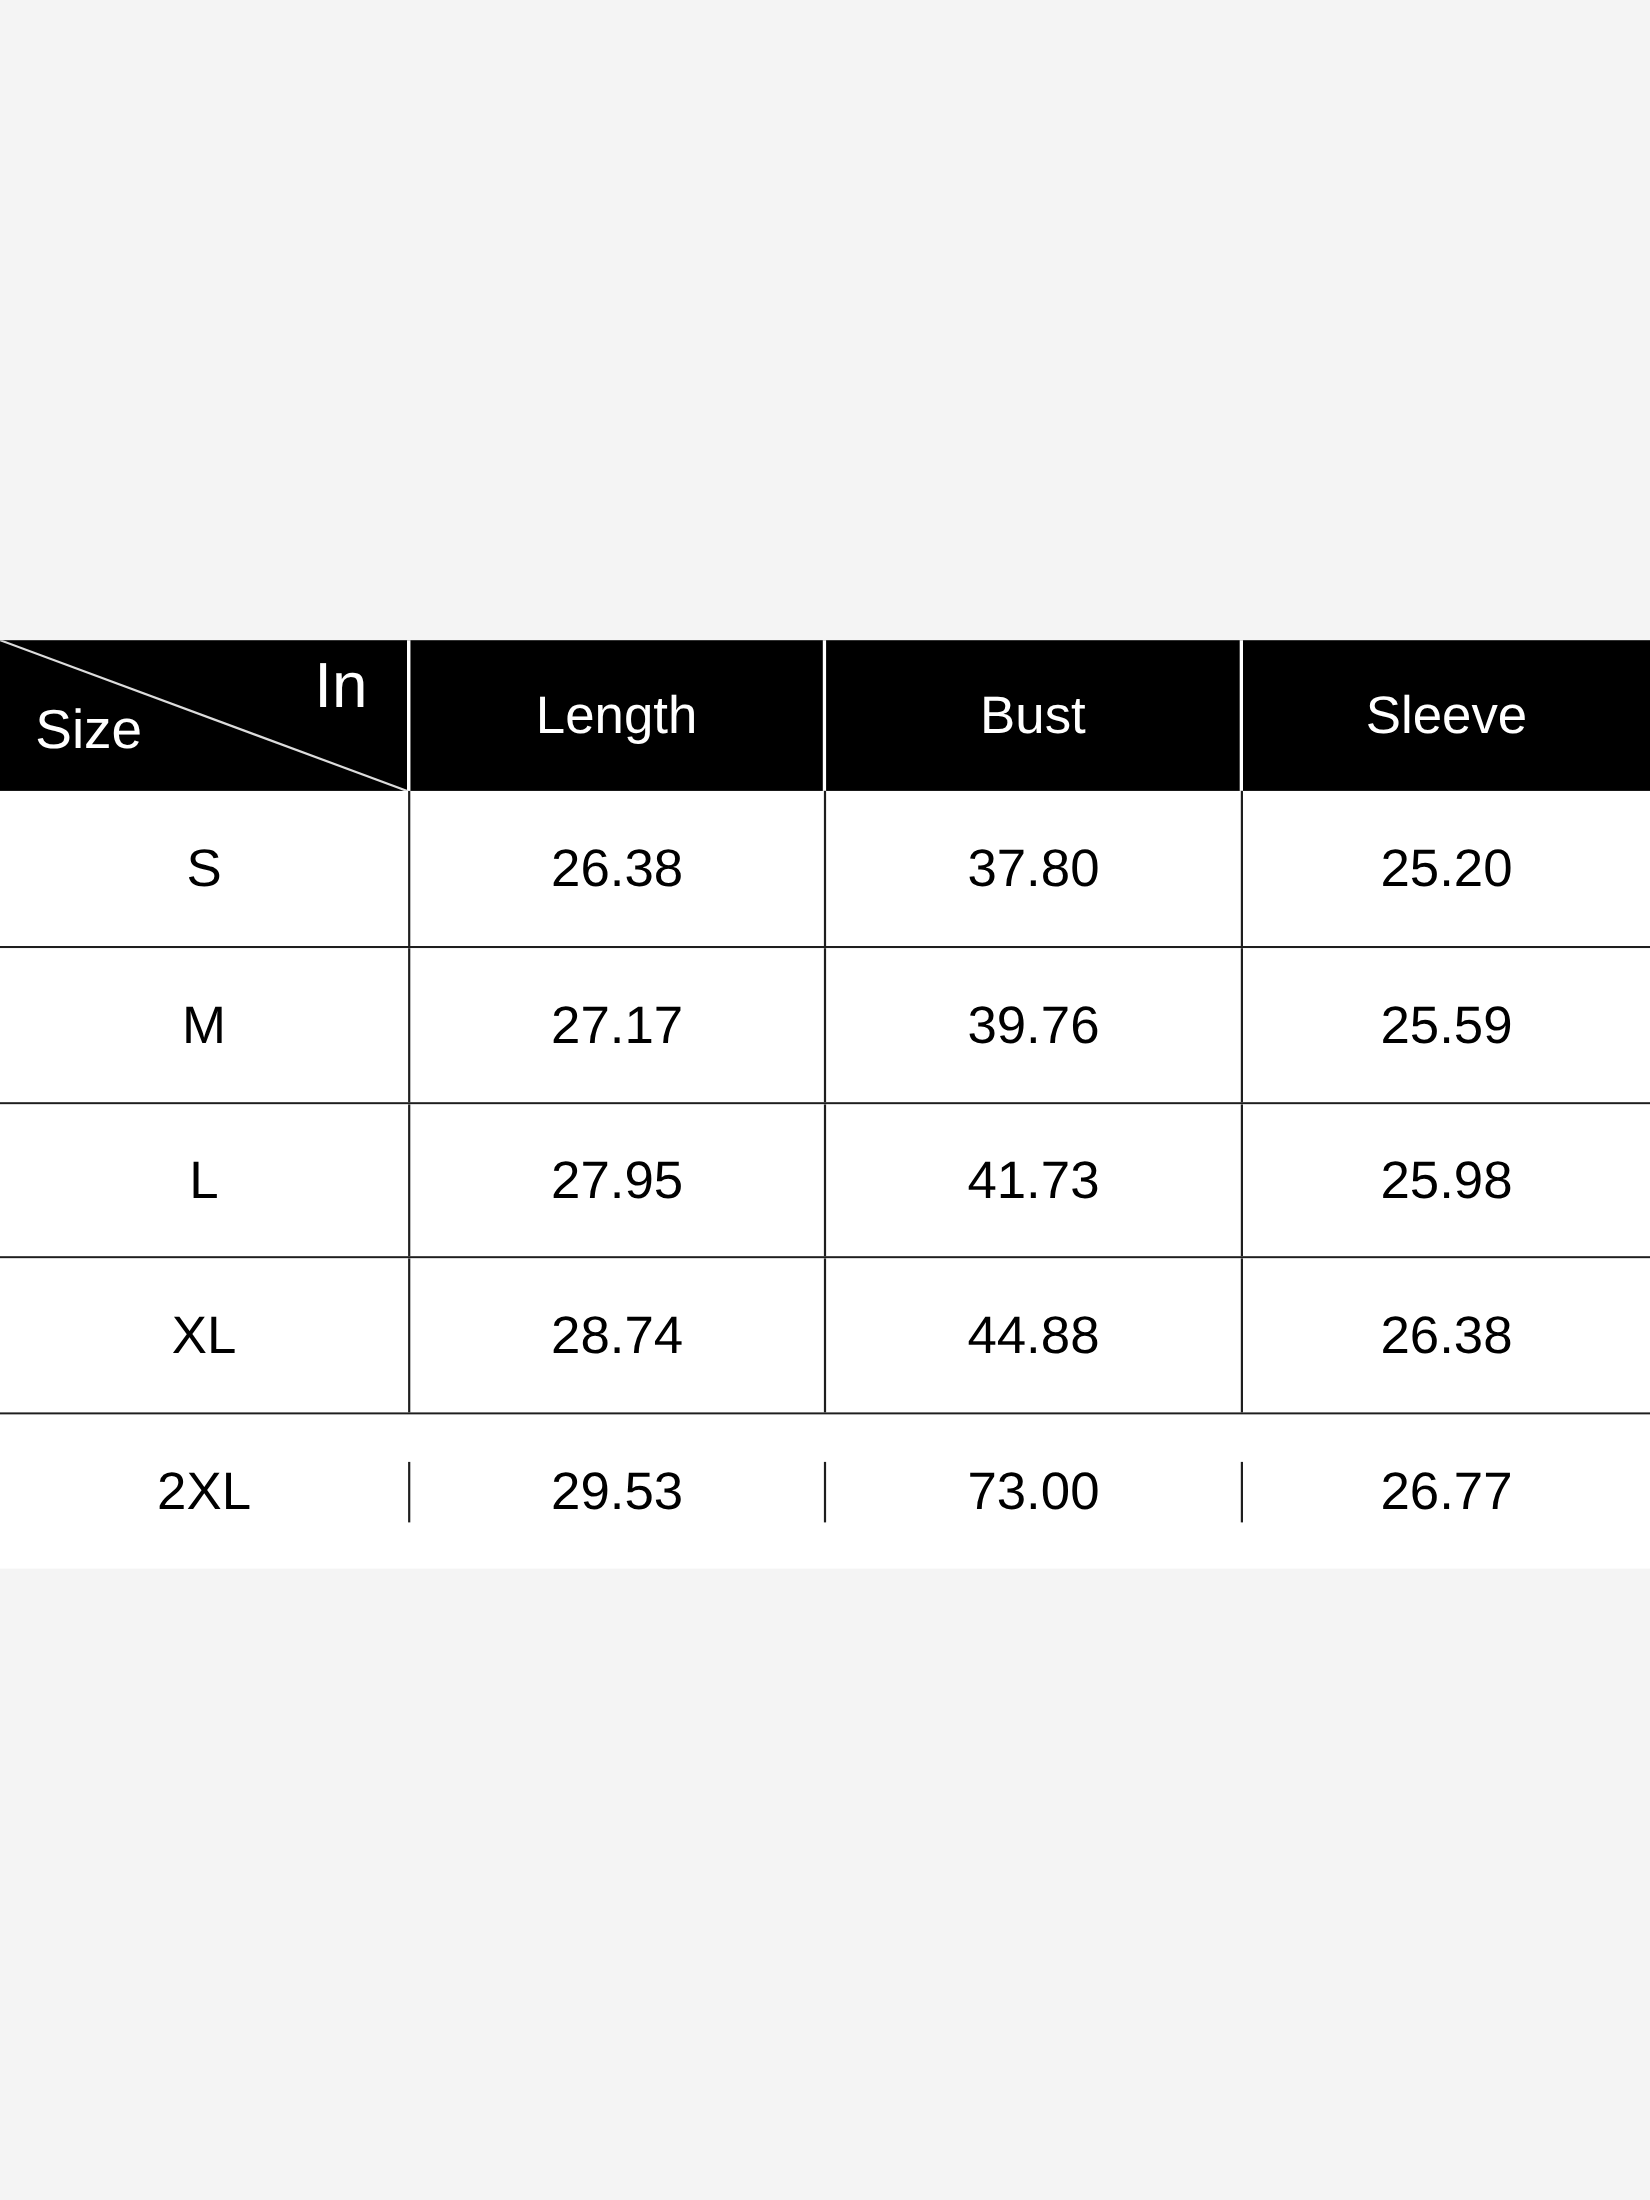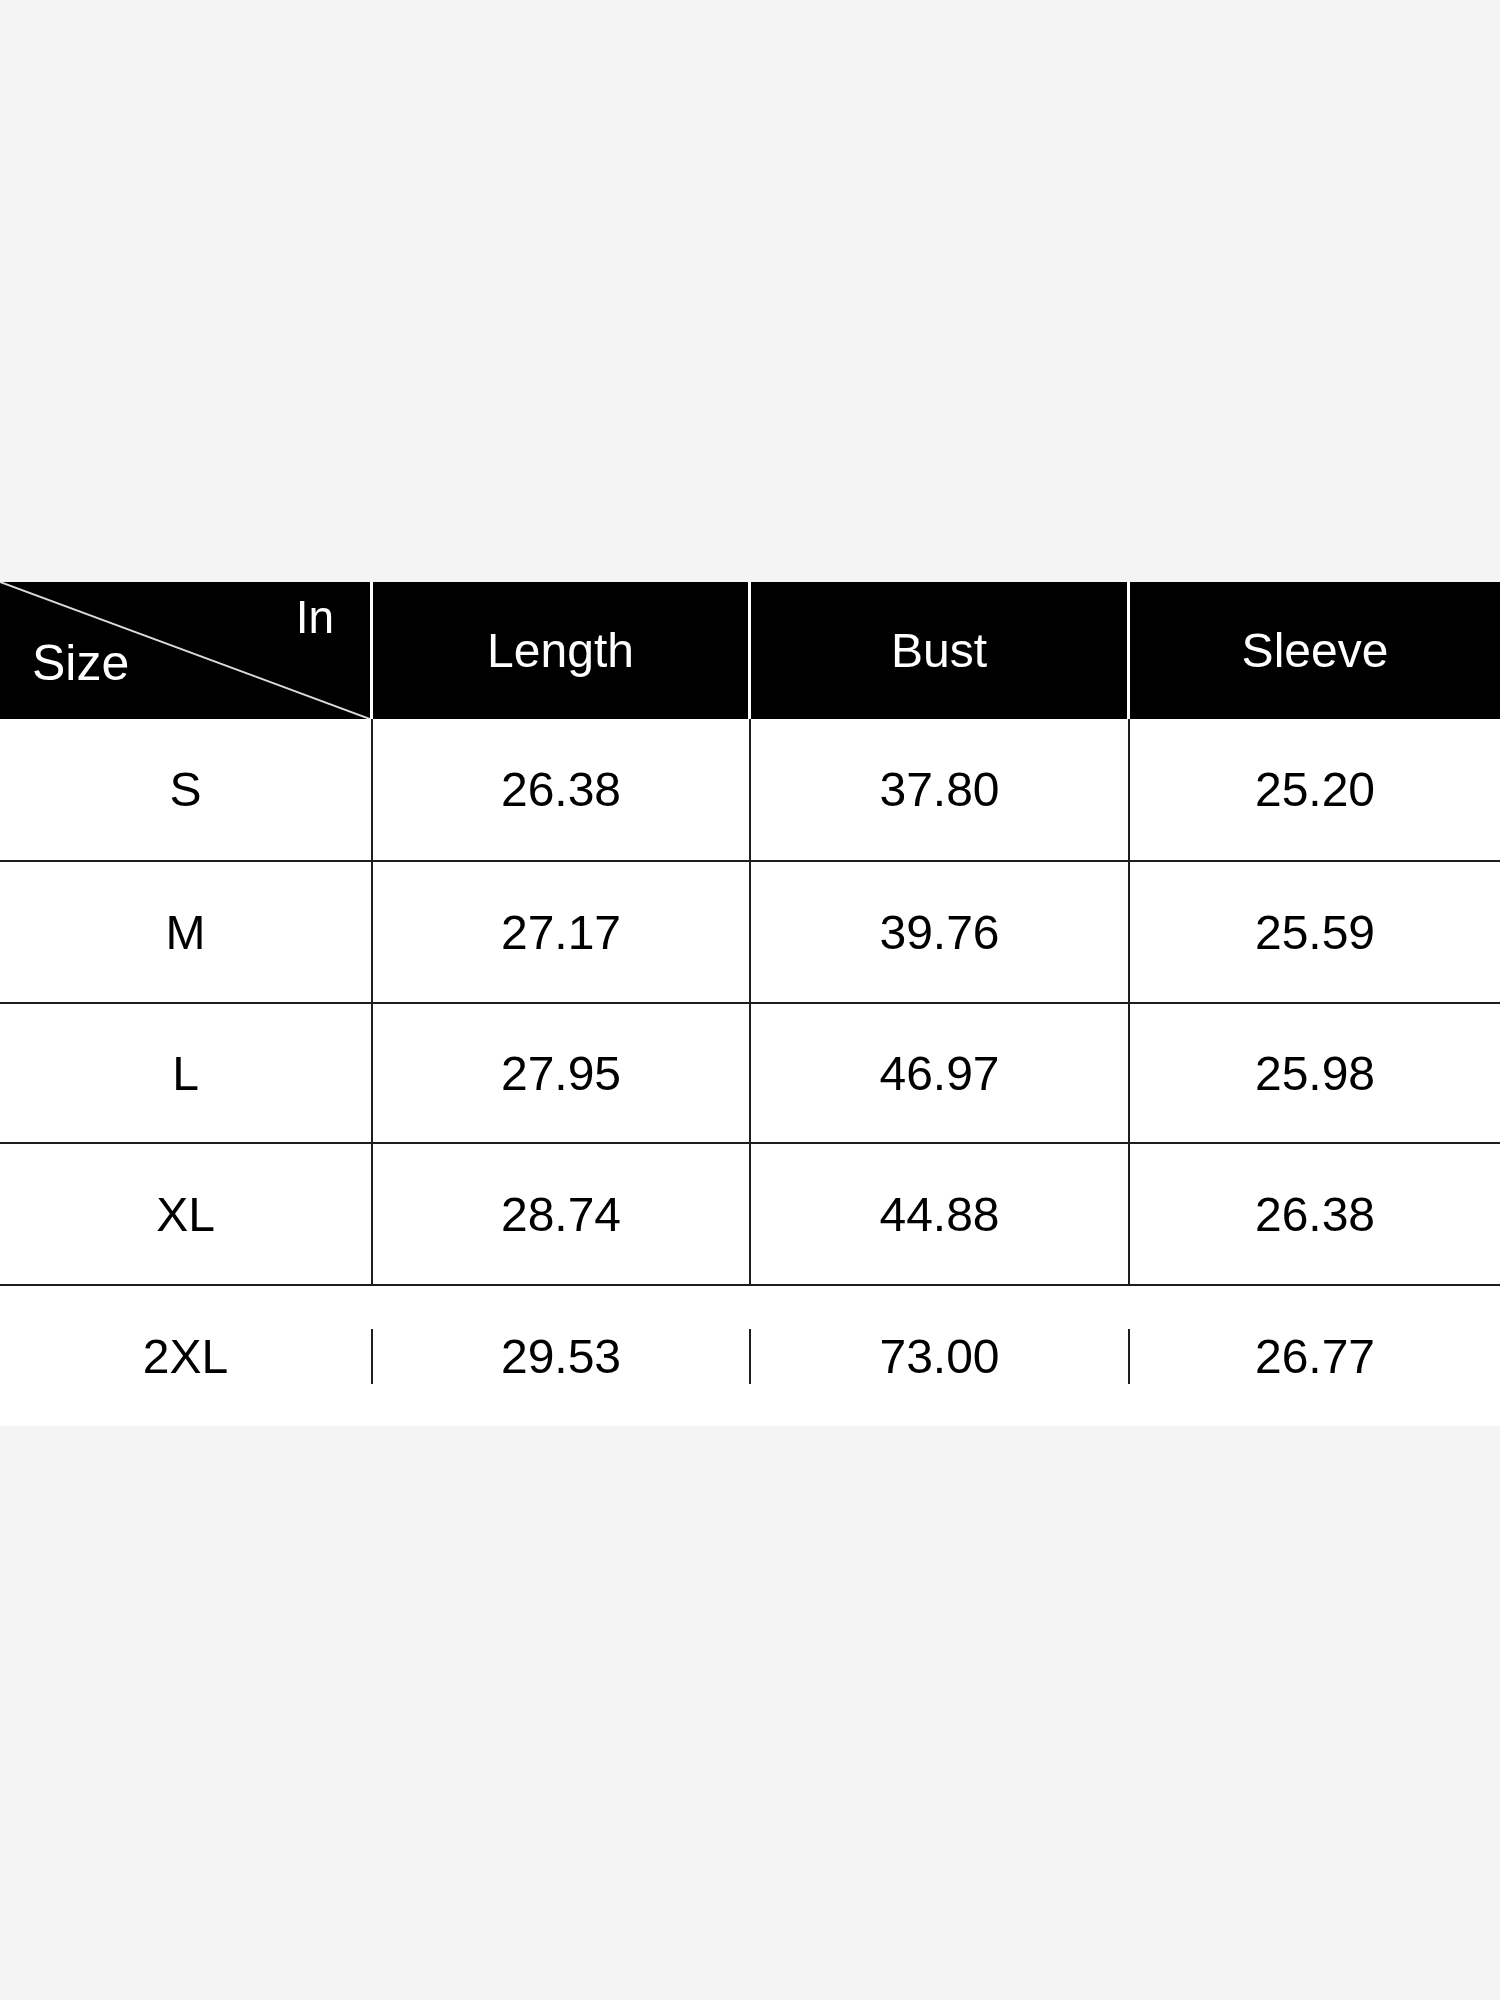--- a/index.html
+++ b/index.html
@@ -54,21 +54,21 @@
   }
   .corner svg {
     position: absolute;
     left: 0; top: 0;
     width: 100%; height: 100%;
   }
   .corner .in-label {
     position: absolute;
     top: 10px;
     right: 36px;
-    font-size: 46px;
+    font-size: 58px;
     line-height: 1.1;
   }
   .corner .size-label {
     position: absolute;
     bottom: 28px;
     left: 32px;
     font-size: 50px;
     line-height: 1.1;
   }
 
@@ -141,21 +141,21 @@
   </div>
 
   <div class="trow tbody-row r-l rborder">
     <div class="c0 vsep">
         <span>L</span>
       </div>
     <div class="c1 vsep">
         <span>27.95</span>
       </div>
     <div class="c2 vsep">
-        <span>46.97</span>
+        <span>41.73</span>
       </div>
     <div class="c3">
         <span>25.98</span>
       </div>
   </div>
 
   <div class="trow tbody-row r-xl rborder">
     <div class="c0 vsep">
         <span>XL</span>
       </div>

